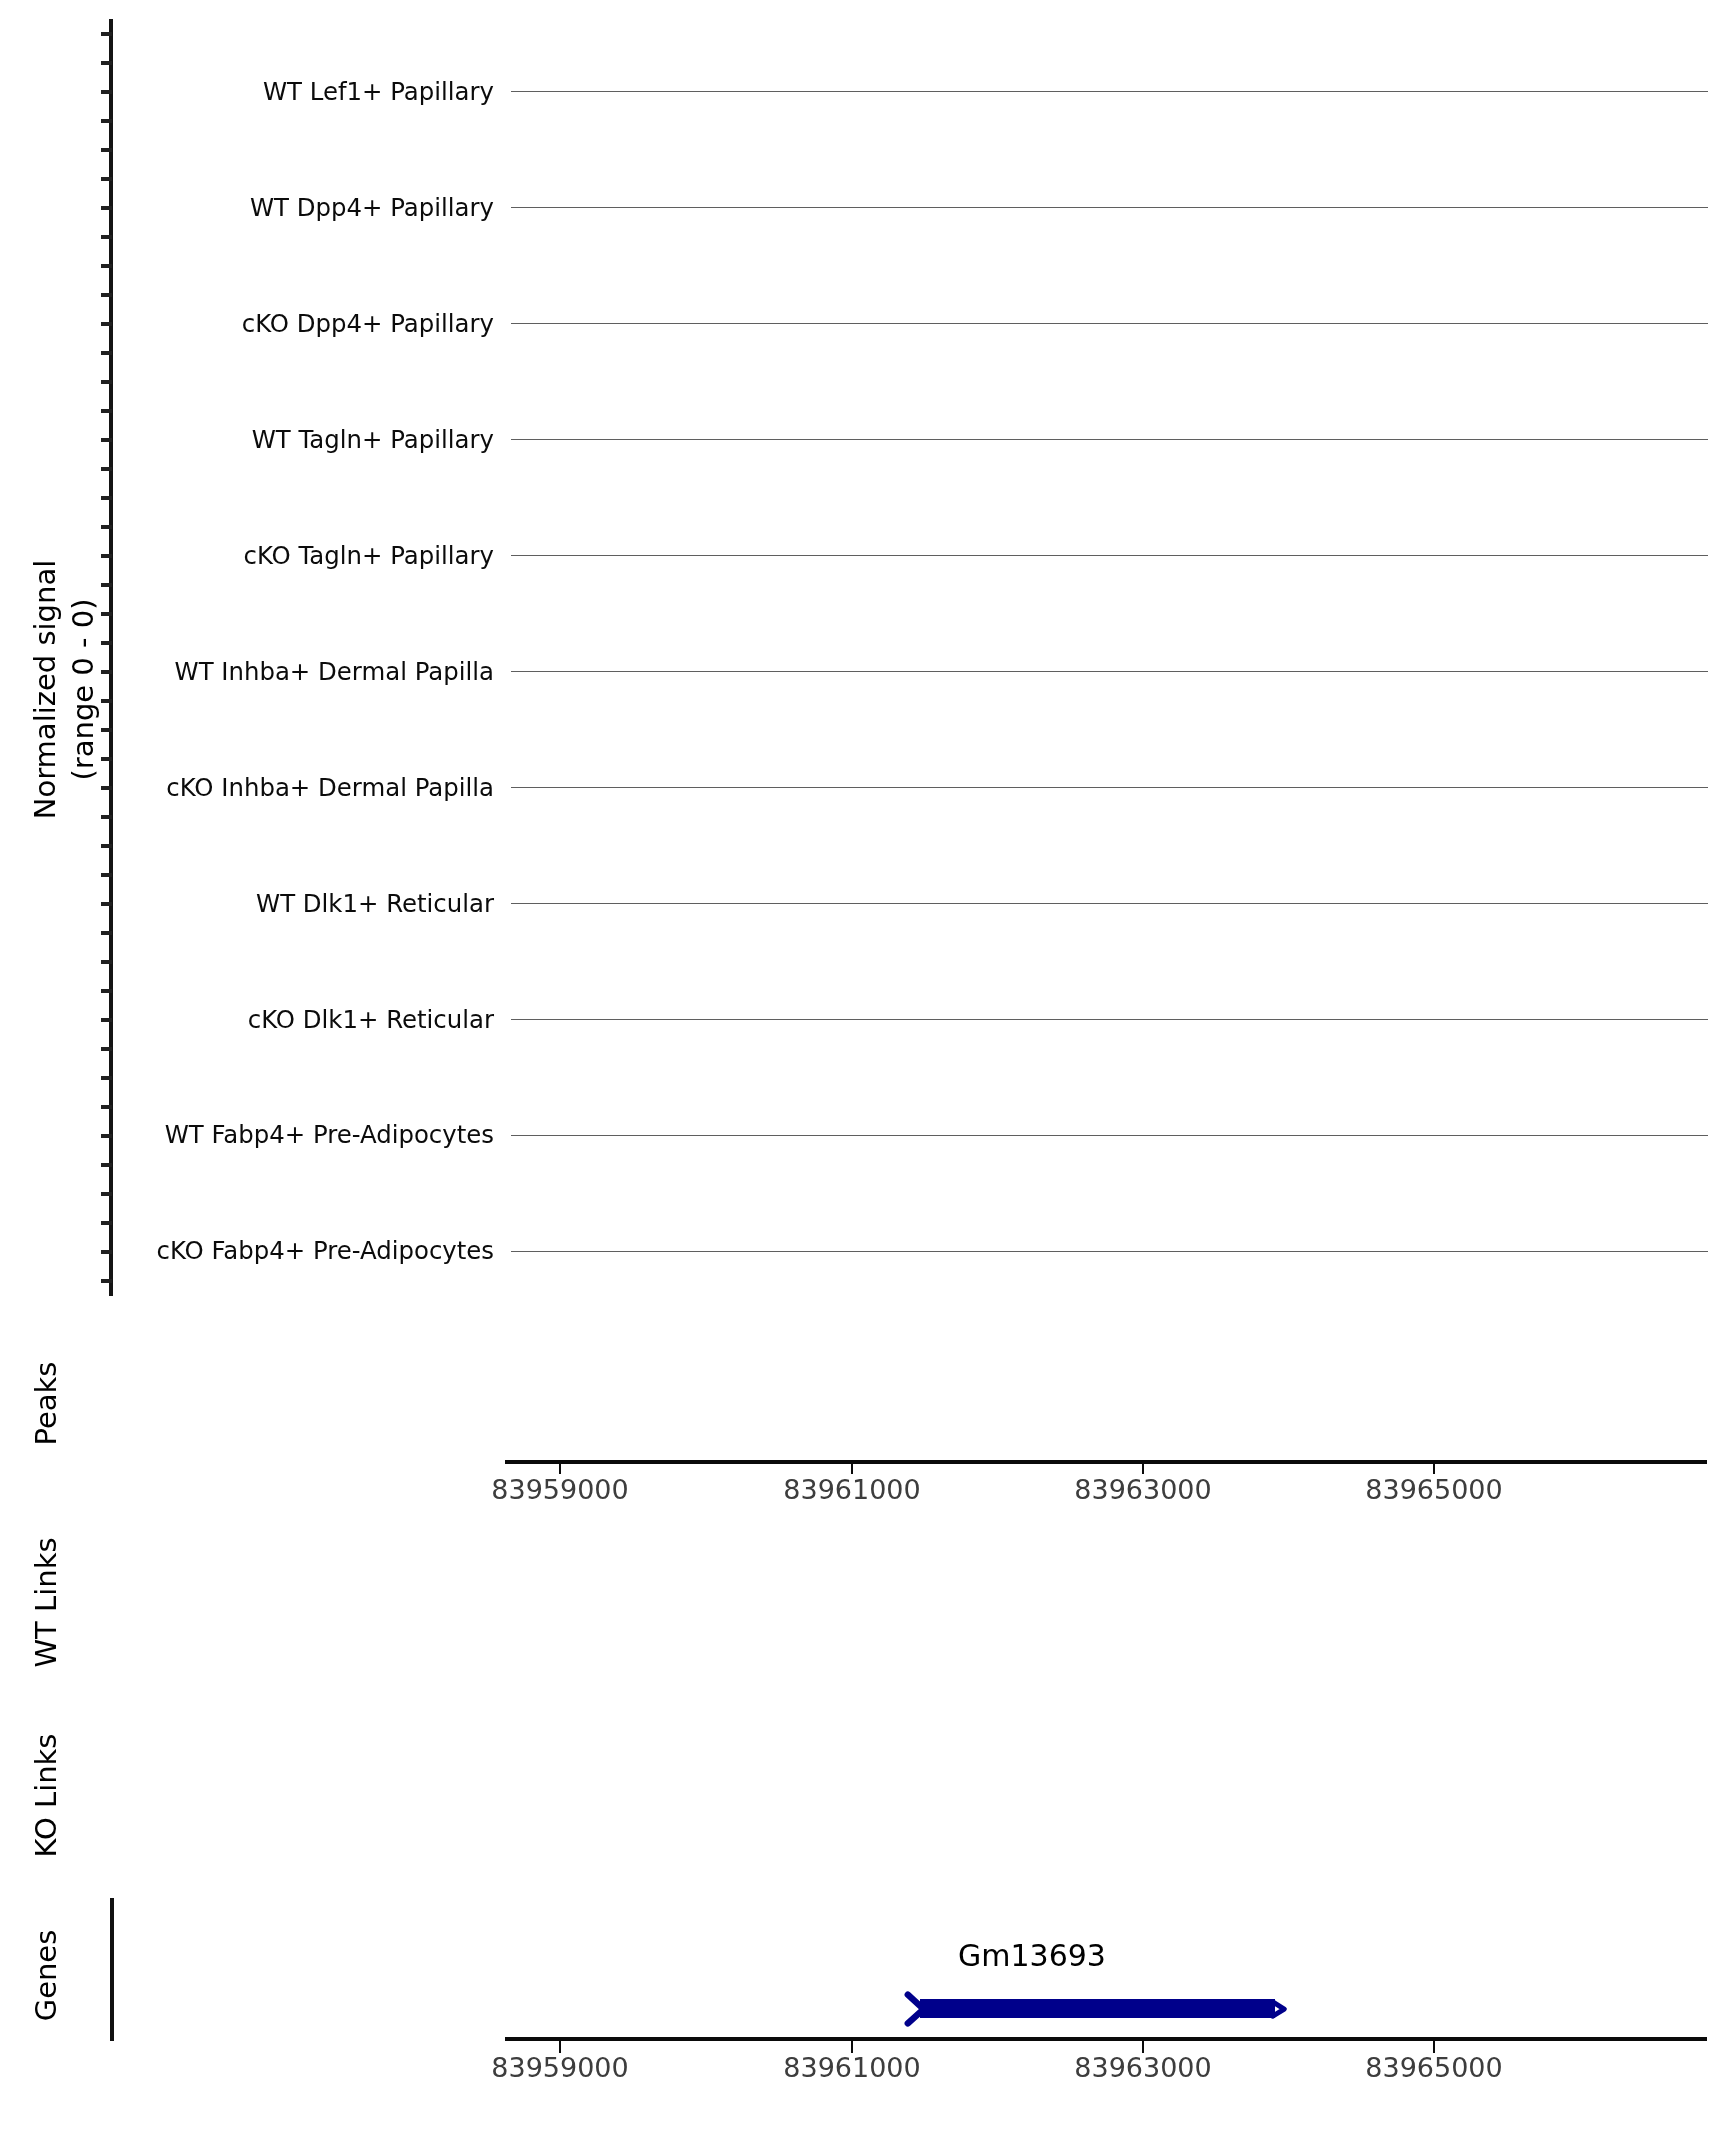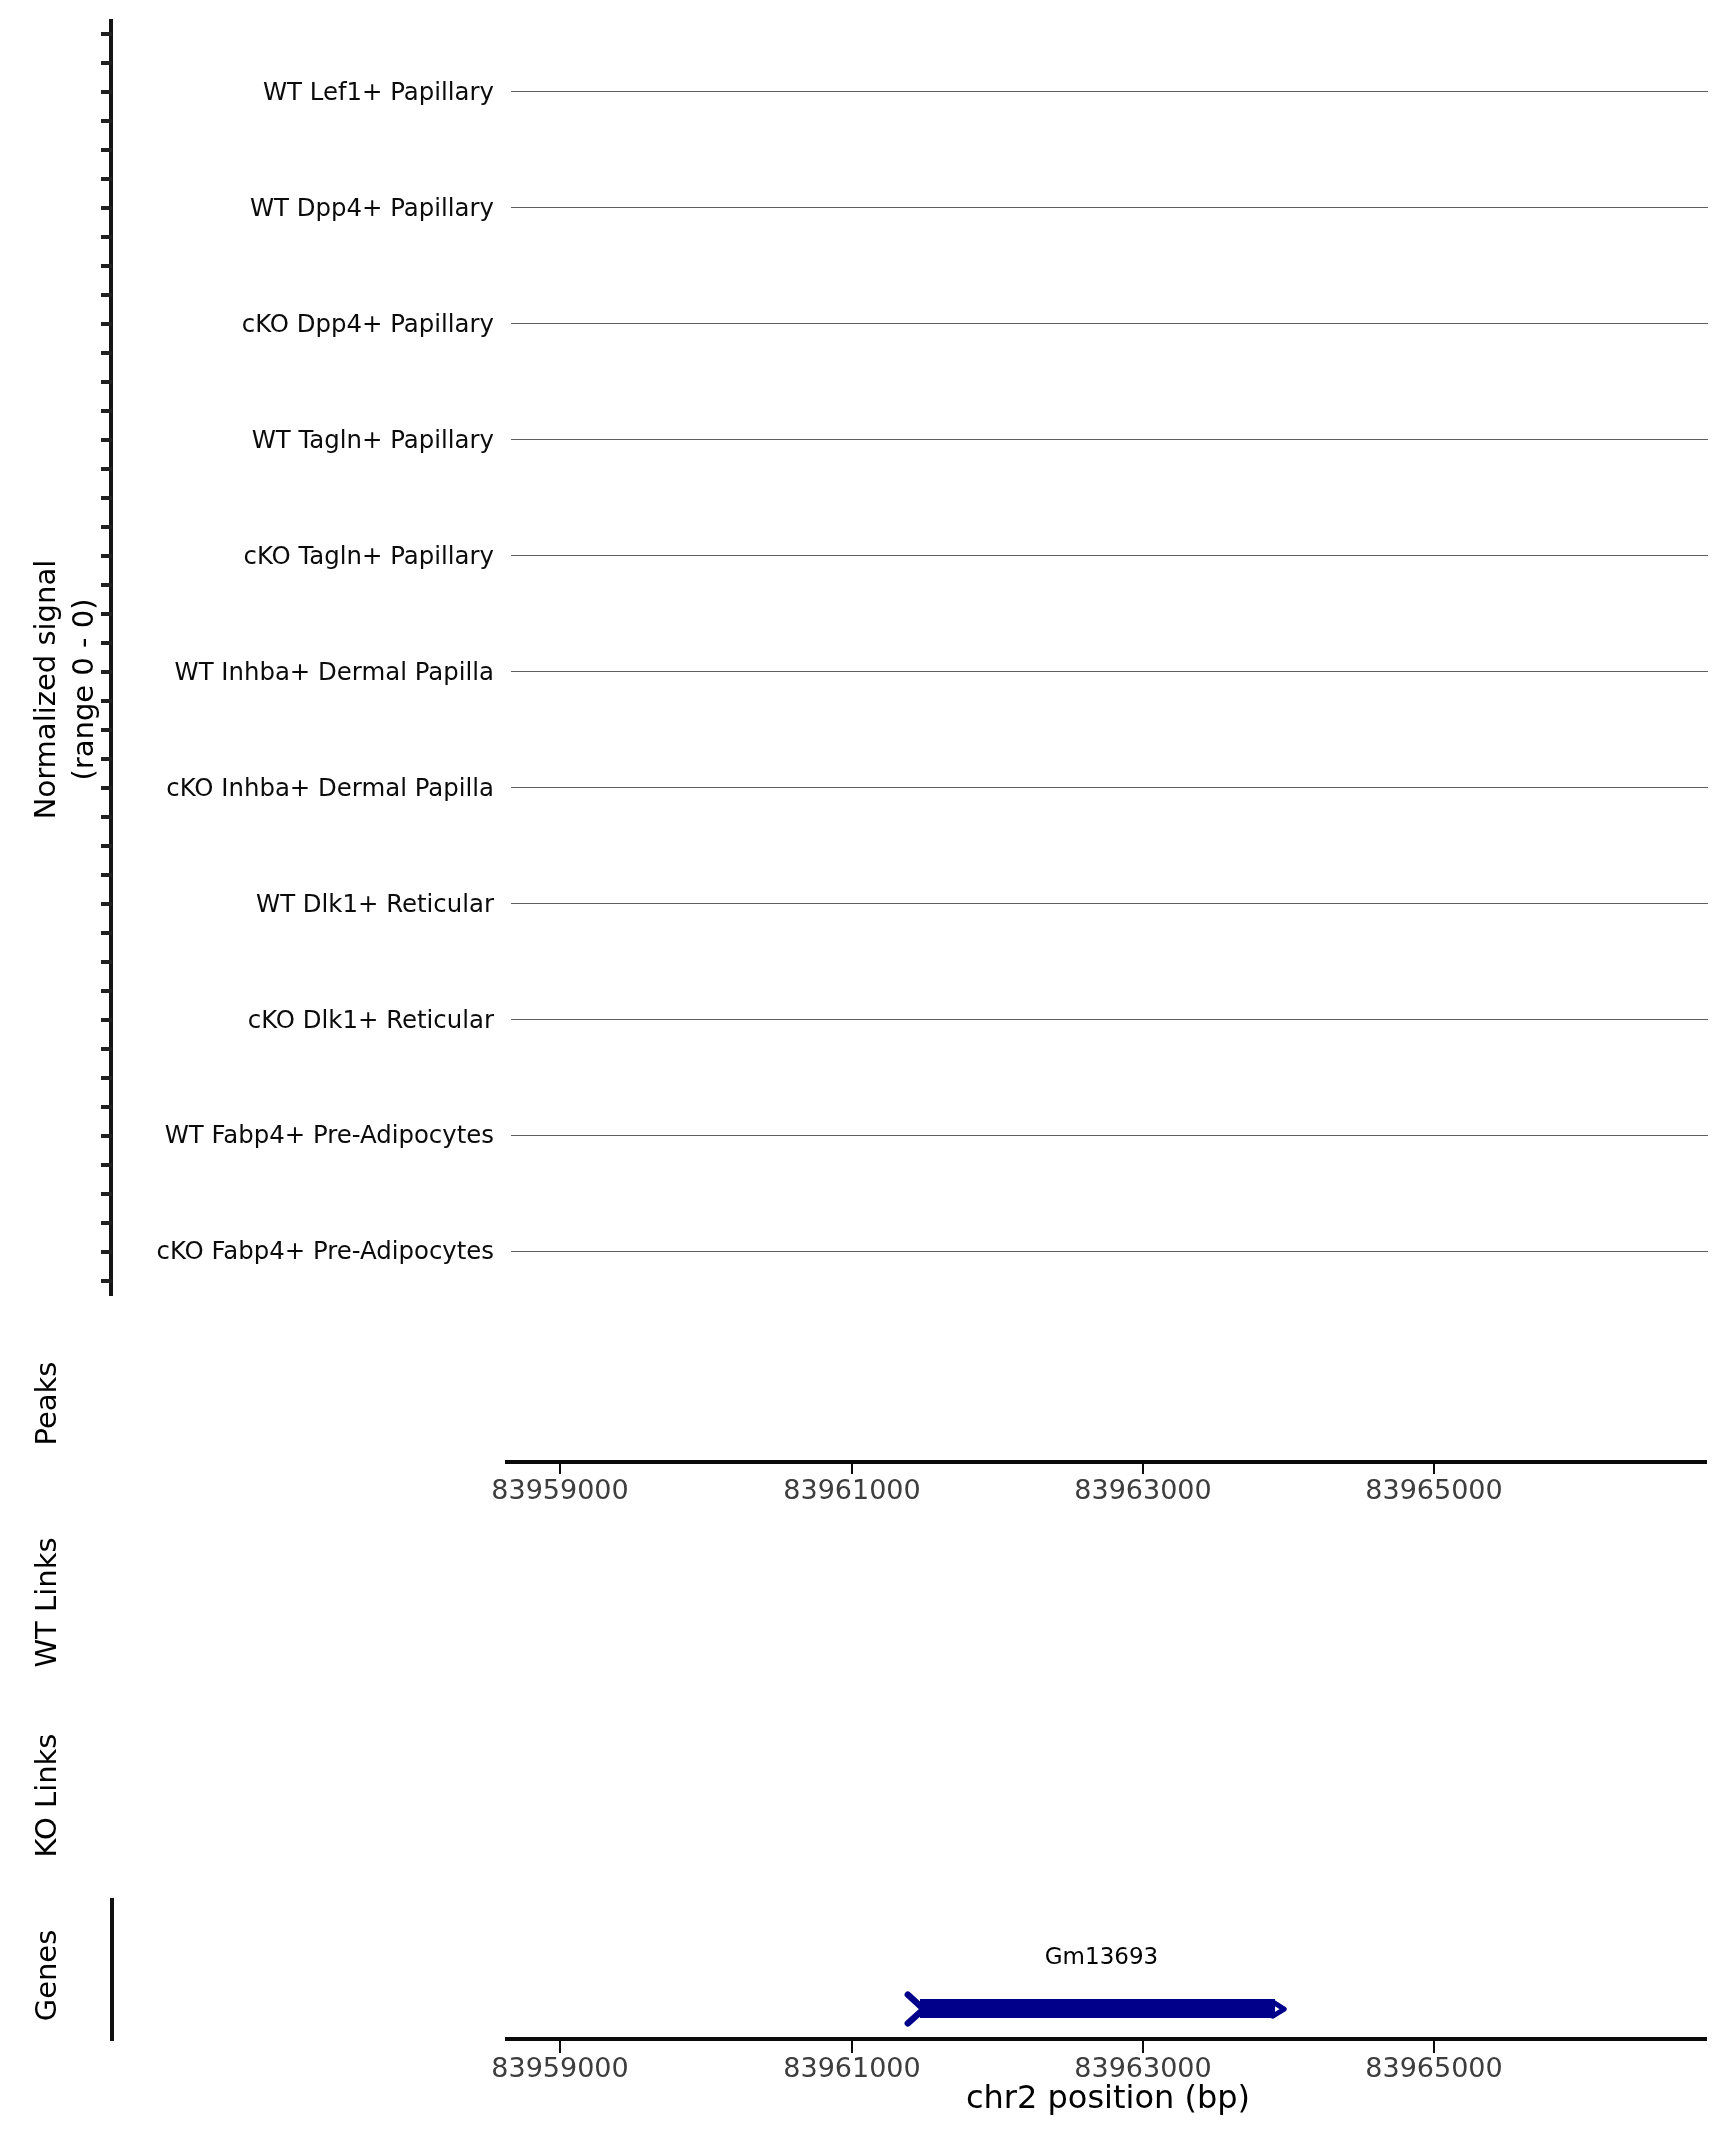--- a/index.html
+++ b/index.html
@@ -62,21 +62,21 @@
   #genome-axis-title{
     left:821px;top:2079px;width:574px;
     text-align:center;font-size:32px;line-height:36px;color:#000;
   }
   
   #genes-bracket{
     left:110px;top:1898px;width:3.6px;height:143px;background:#111;
   }
   #gene-name-label{
     left:958px;top:1943px;width:287px;
-    text-align:center;font-size:23px;line-height:26px;color:#000;
+    text-align:left;font-size:30px;line-height:26px;color:#000;
     white-space:nowrap;
   }
   #gene-body-bar{
     left:920px;top:1999px;width:355px;height:18.6px;
   }
   #gene-arrow-svg{
     left:0;top:0;width:1721px;height:2151px;pointer-events:none;
   }
 </style>
 </head>
@@ -212,16 +212,15 @@
   <div id="genome-axis-ticks">
       <div class="gaxis-tick" style="left: 559px; top: 2041px; height: 12.2px;"></div>
       <div class="gaxis-ticklabel" style="left: 474px; top: 2053px;">83959000</div>
       <div class="gaxis-tick" style="left: 851px; top: 2041px; height: 12.2px;"></div>
       <div class="gaxis-ticklabel" style="left: 766px; top: 2053px;">83961000</div>
       <div class="gaxis-tick" style="left: 1142px; top: 2041px; height: 12.2px;"></div>
       <div class="gaxis-ticklabel" style="left: 1057px; top: 2053px;">83963000</div>
       <div class="gaxis-tick" style="left: 1433px; top: 2041px; height: 12.2px;"></div>
       <div class="gaxis-ticklabel" style="left: 1348px; top: 2053px;">83965000</div>
     </div>
-  <div class="abs" id="genome-axis-title">chr2 position (bp)</div>
 
 </div>
 
 
 </body></html>

